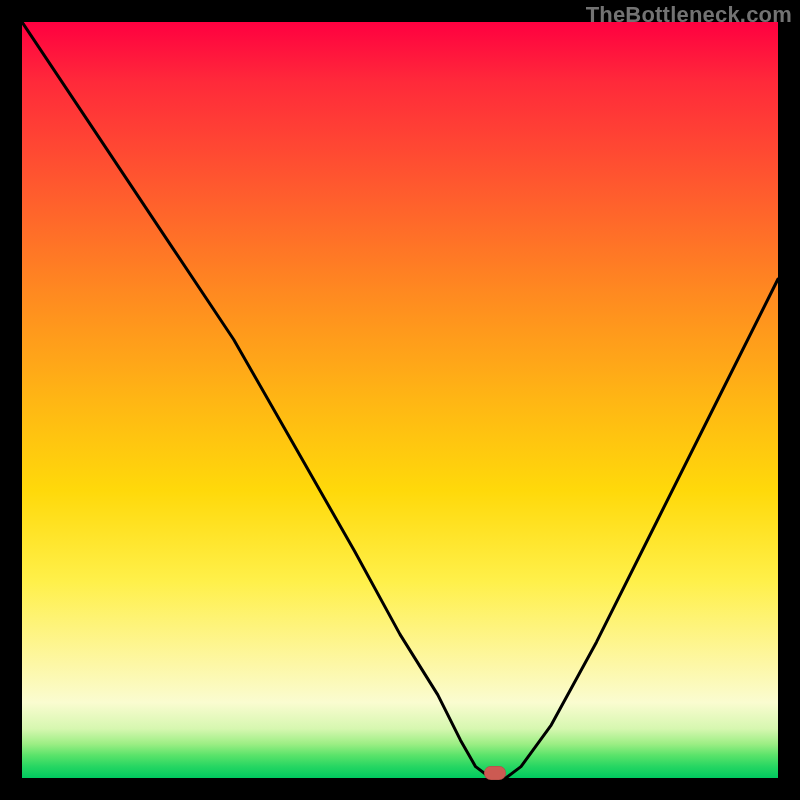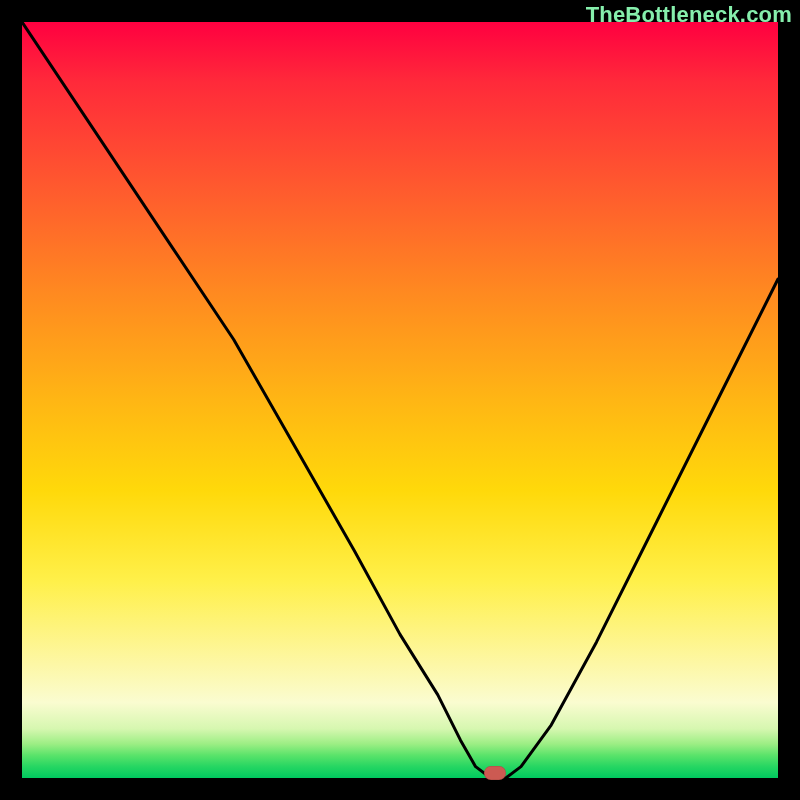--- a/index.html
+++ b/index.html
@@ -14,21 +14,21 @@
   .frame {
     position: relative;
     width: 800px;
     height: 800px;
     background: #000;
   }
   .attribution {
     position: absolute;
     top: 2px;
     right: 8px;
-    color: #86efac;
+    color: #737373;
     font-size: 22px;
     font-weight: bold;
     letter-spacing: 0.2px;
     z-index: 10;
   }
   .plot {
     position: absolute;
     left: 22px;
     top: 22px;
     width: 756px;

